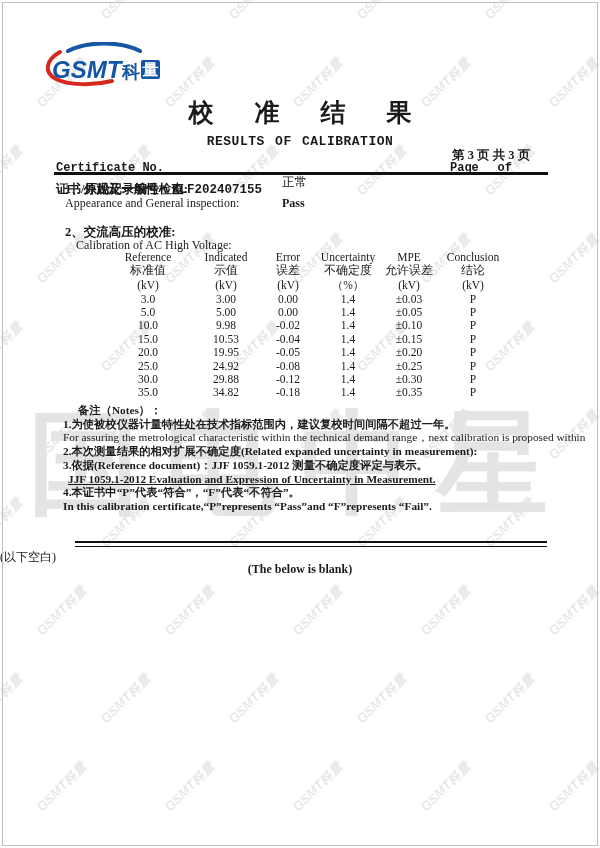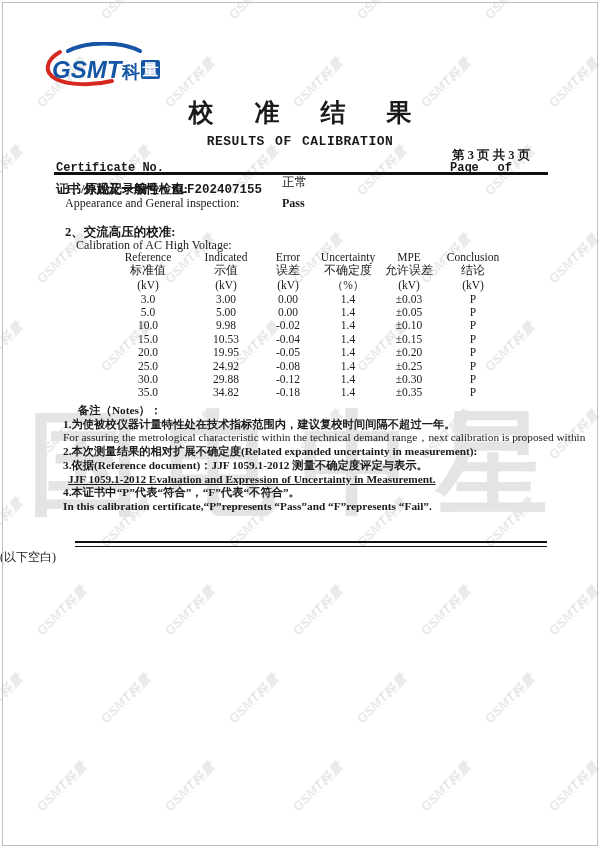--- a/index.html
+++ b/index.html
@@ -275,17 +275,18 @@
           <div class="note-cn">2.本次测量结果的相对扩展不确定度(Related expanded uncertainty in measurement):</div>
           <div class="note-cn">3.依据(Reference document)：JJF 1059.1-2012 测量不确定度评定与表示。</div>
           <div class="note-sub-bold">JJF 1059.1-2012 Evaluation and Expression of Uncertainty in Measurement.</div>
           <div class="note-cn">4.本证书中“P”代表“符合”，“F”代表“不符合”。</div>
           <div class="note-en-bold">In this calibration certificate,“P”represents “Pass”and “F”represents “Fail”.</div>
         </div>
     </div>
 
     <div class="abs rule2"></div>
     <div class="abs blank-cn">(以下空白)</div>
+    <div class="abs blank-en">(The below is blank)</div>
 
   </div>
 
   <div class="page-border"></div>
 </div>
 
 </body></html>

